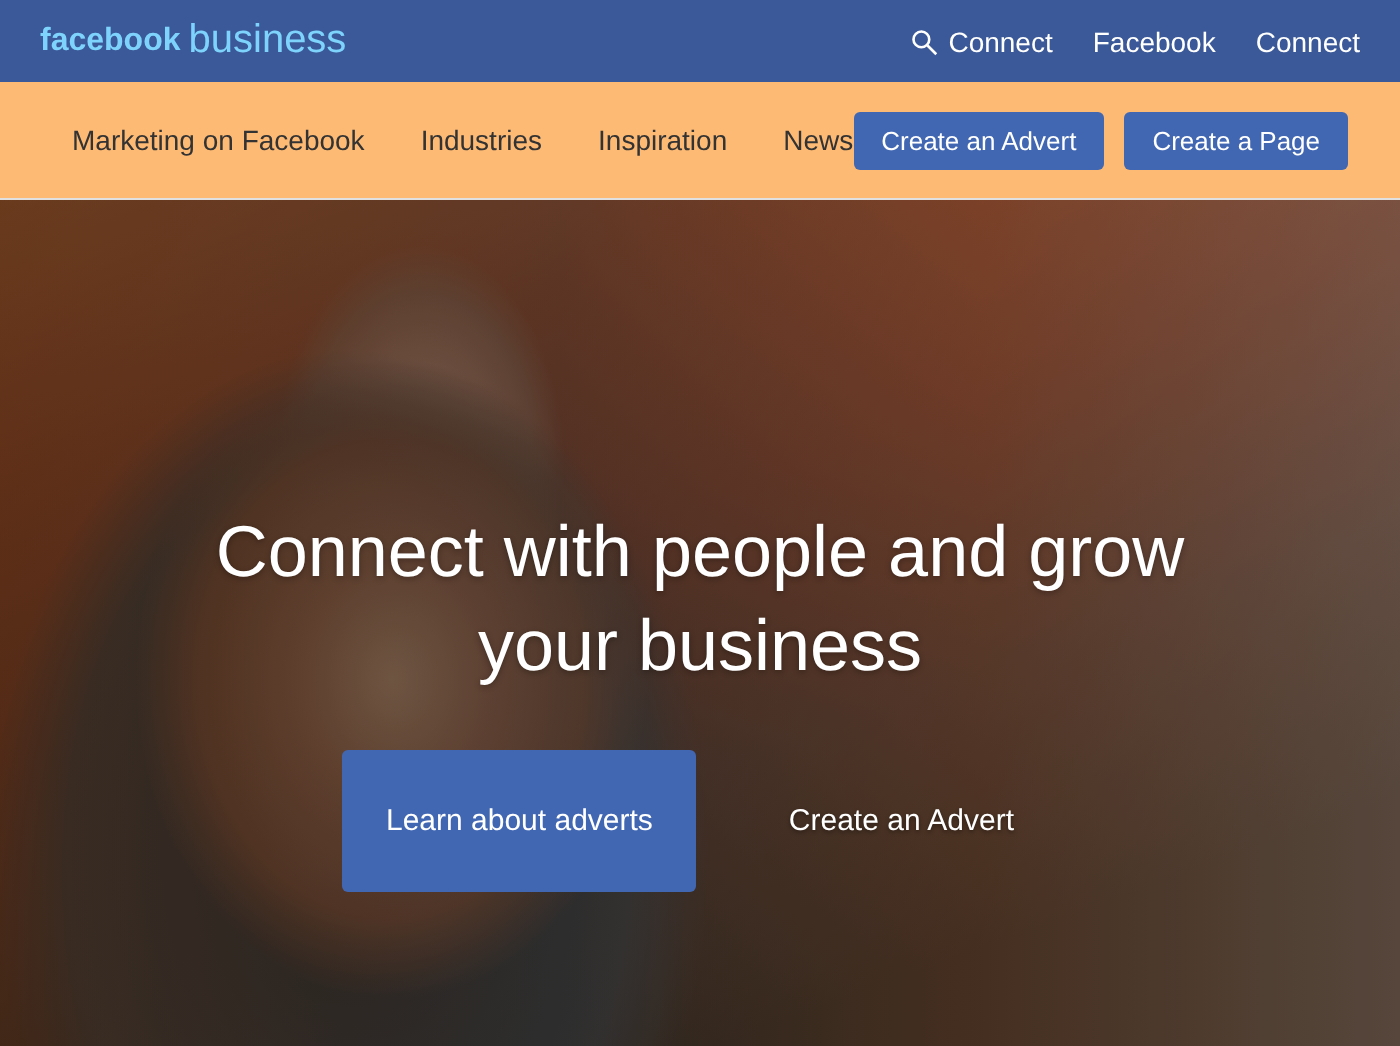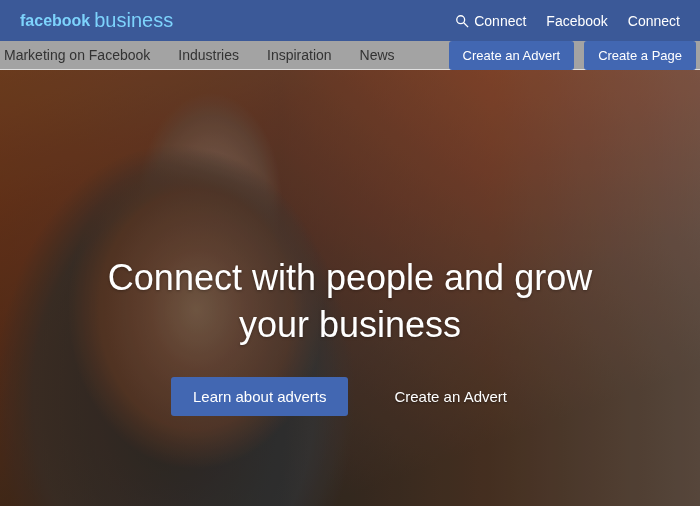--- a/index.html
+++ b/index.html
@@ -45,26 +45,26 @@
       align-items: center;
       gap: 5px;
     }
     .search-icon-svg {
       width: 14px;
       height: 14px;
     }
 
     
     .secondary-bar {
-      background-color: #a3a3a3;
-      height: 29px;
+      background-color: #fdba74;
+      height: 59px;
       display: flex;
       align-items: center;
       justify-content: space-between;
-      padding: 0 4px;
+      padding: 0 36px;
       border-bottom: 1px solid #e0e0e0;
     }
     .secondary-nav {
       display: flex;
       align-items: center;
       gap: 28px;
     }
     .secondary-nav-item {
       font-size: 14px;
       color: #333;
@@ -160,21 +160,21 @@
     .hero-buttons {
       display: flex;
       align-items: center;
       justify-content: center;
       gap: 24px;
     }
     .btn-learn {
       background-color: #4267b2;
       color: white;
       border: none;
-      padding: 11px 22px;
+      padding: 27px 22px;
       font-size: 15px;
       border-radius: 3px;
       cursor: pointer;
     }
     .btn-create-advert-hero {
       background: none;
       color: white;
       border: none;
       padding: 11px 22px;
       font-size: 15px;

